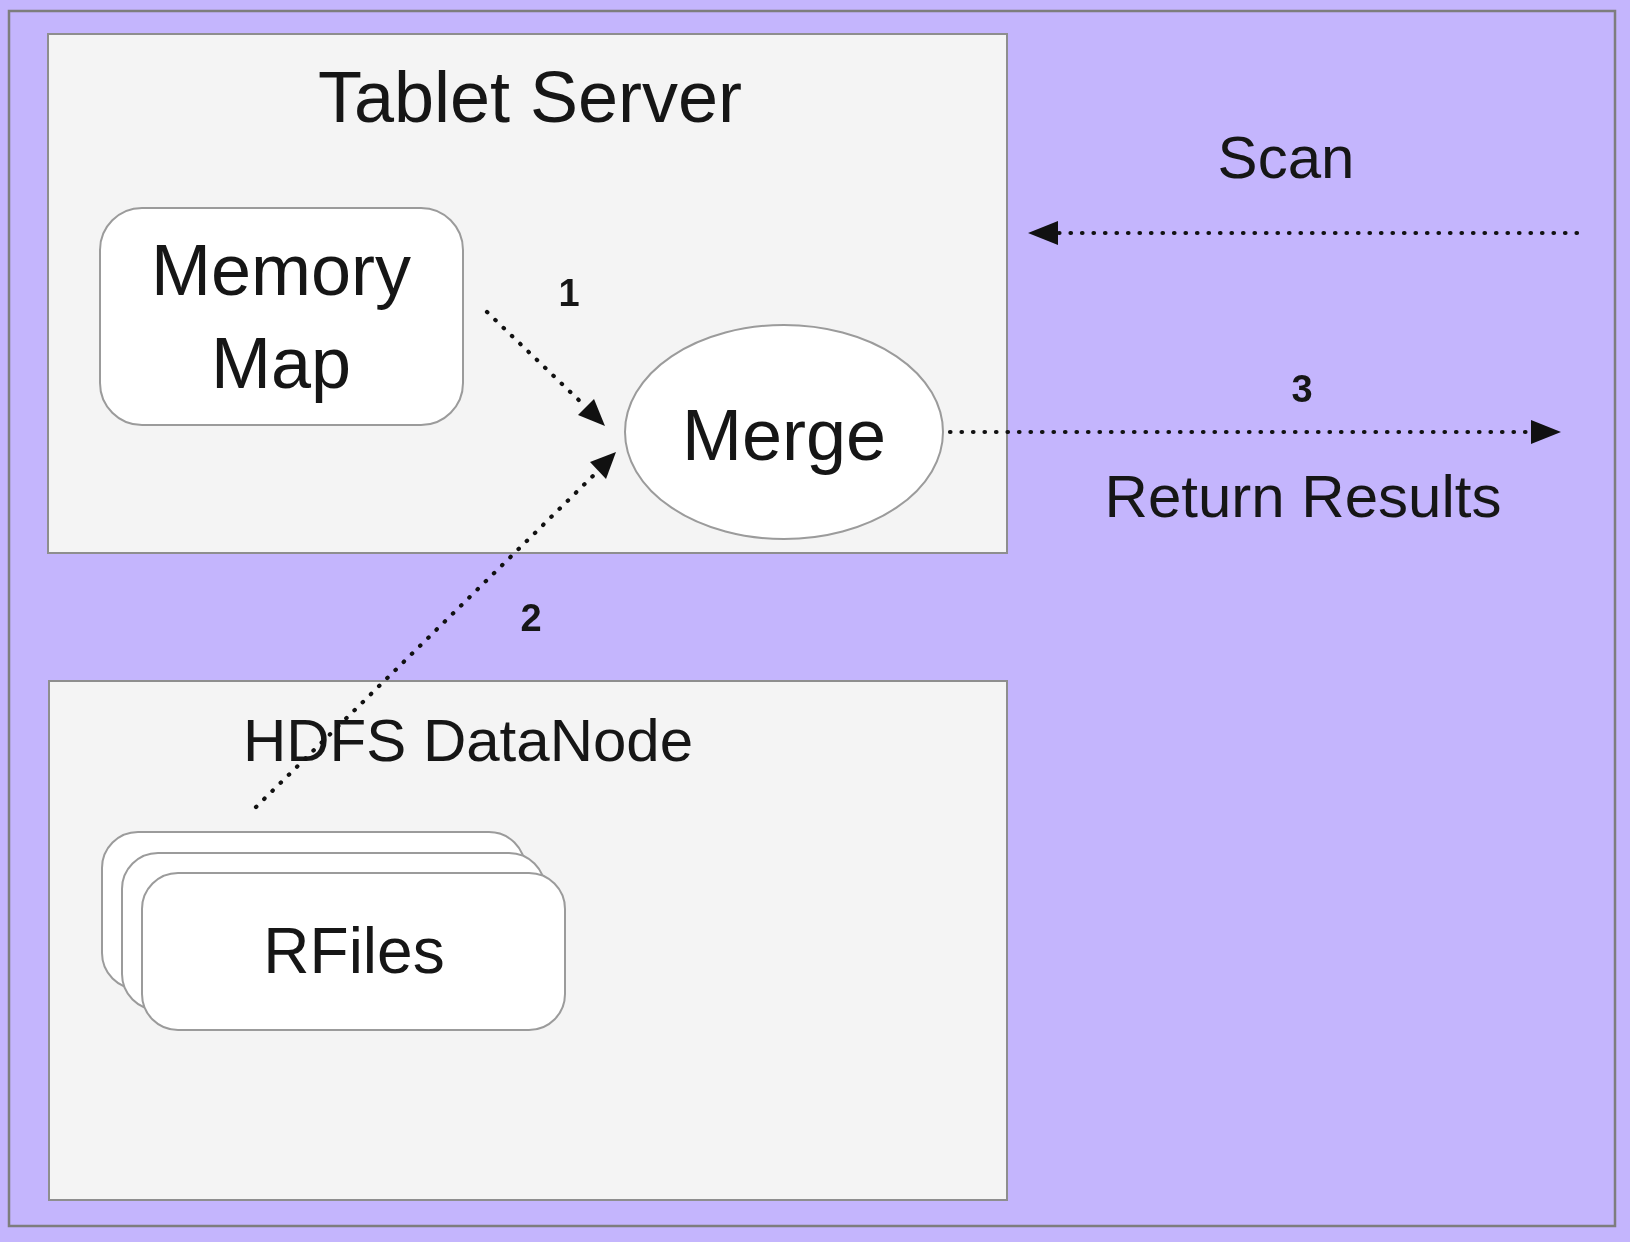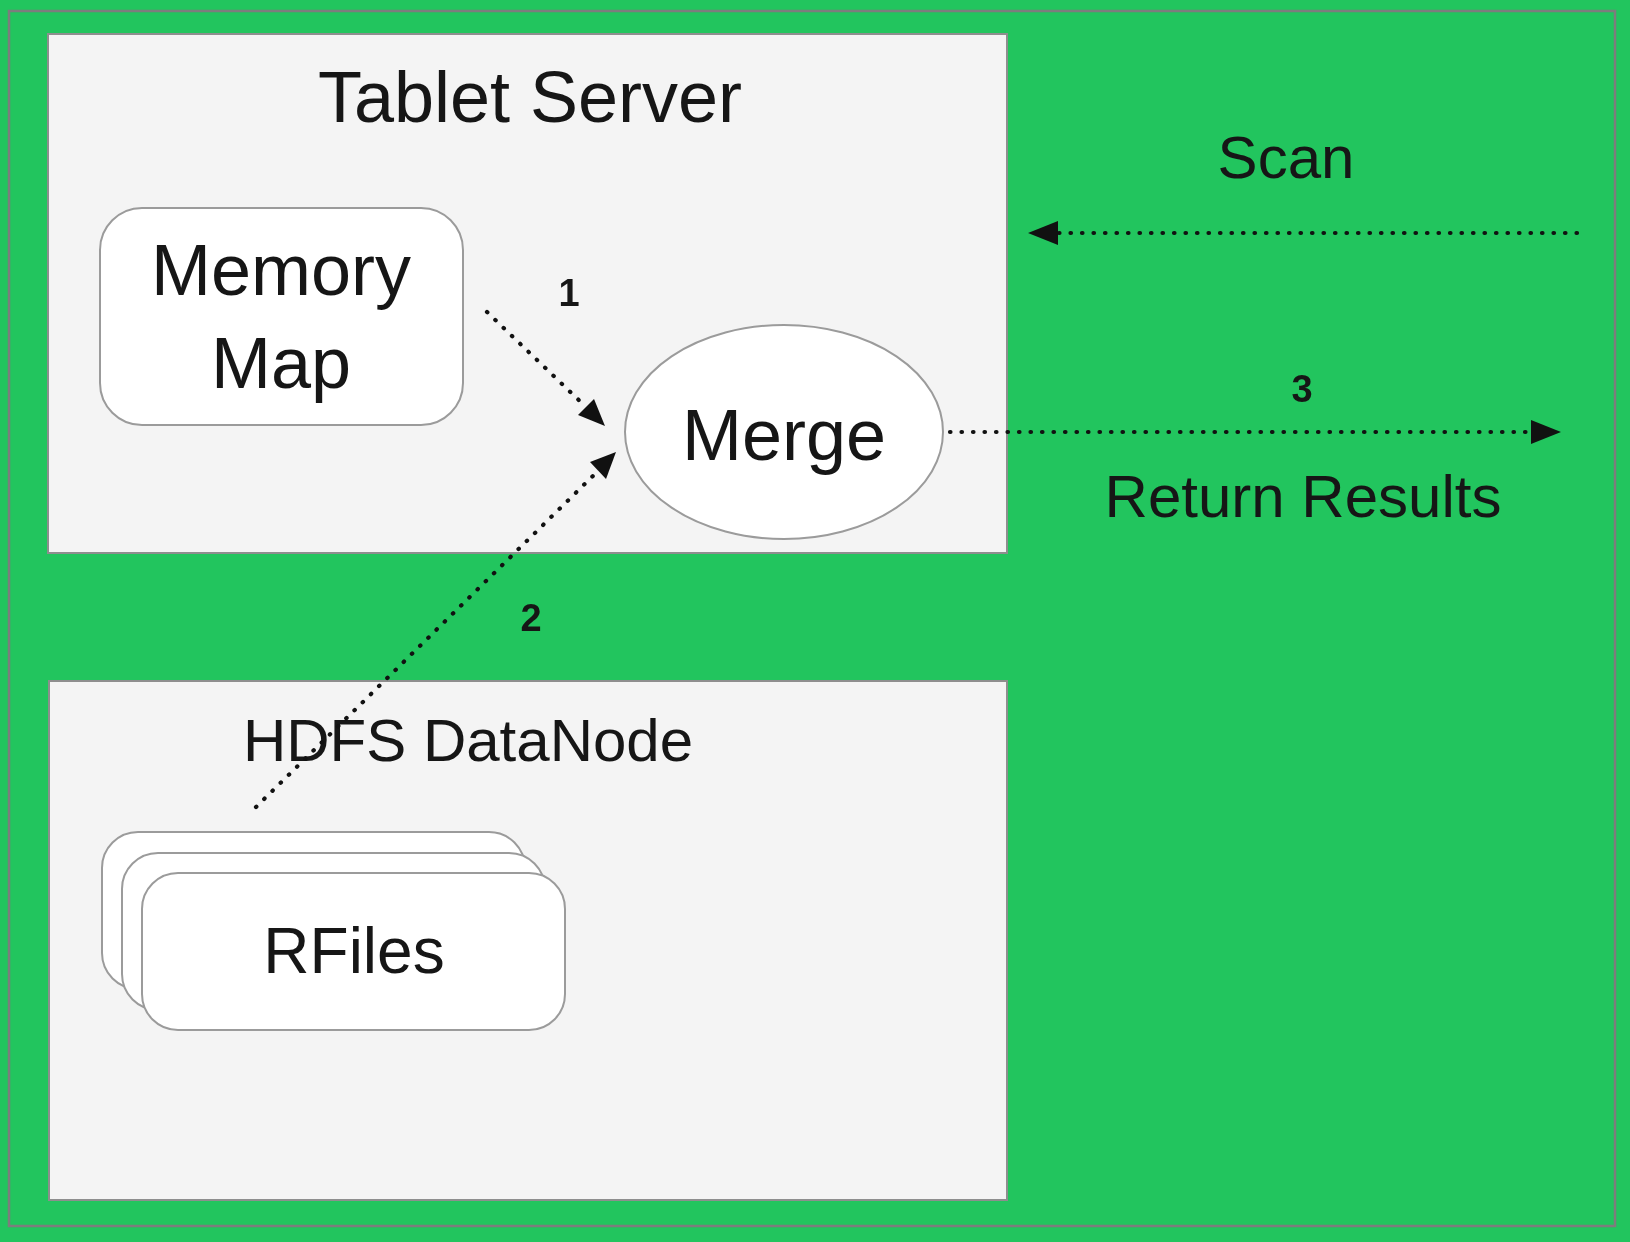--- a/index.html
+++ b/index.html
@@ -4,21 +4,21 @@
 <style>
   html, body {
     margin: 0;
     padding: 0;
     background: #ffffff;
   }
   .stage {
     position: relative;
     width: 1630px;
     height: 1242px;
-    background: #22c55e;
+    background: #c4b5fd;
     overflow: hidden;
   }
   svg.diagram {
     position: absolute;
     left: 0;
     top: 0;
     width: 1630px;
     height: 1242px;
     display: block;
   }

